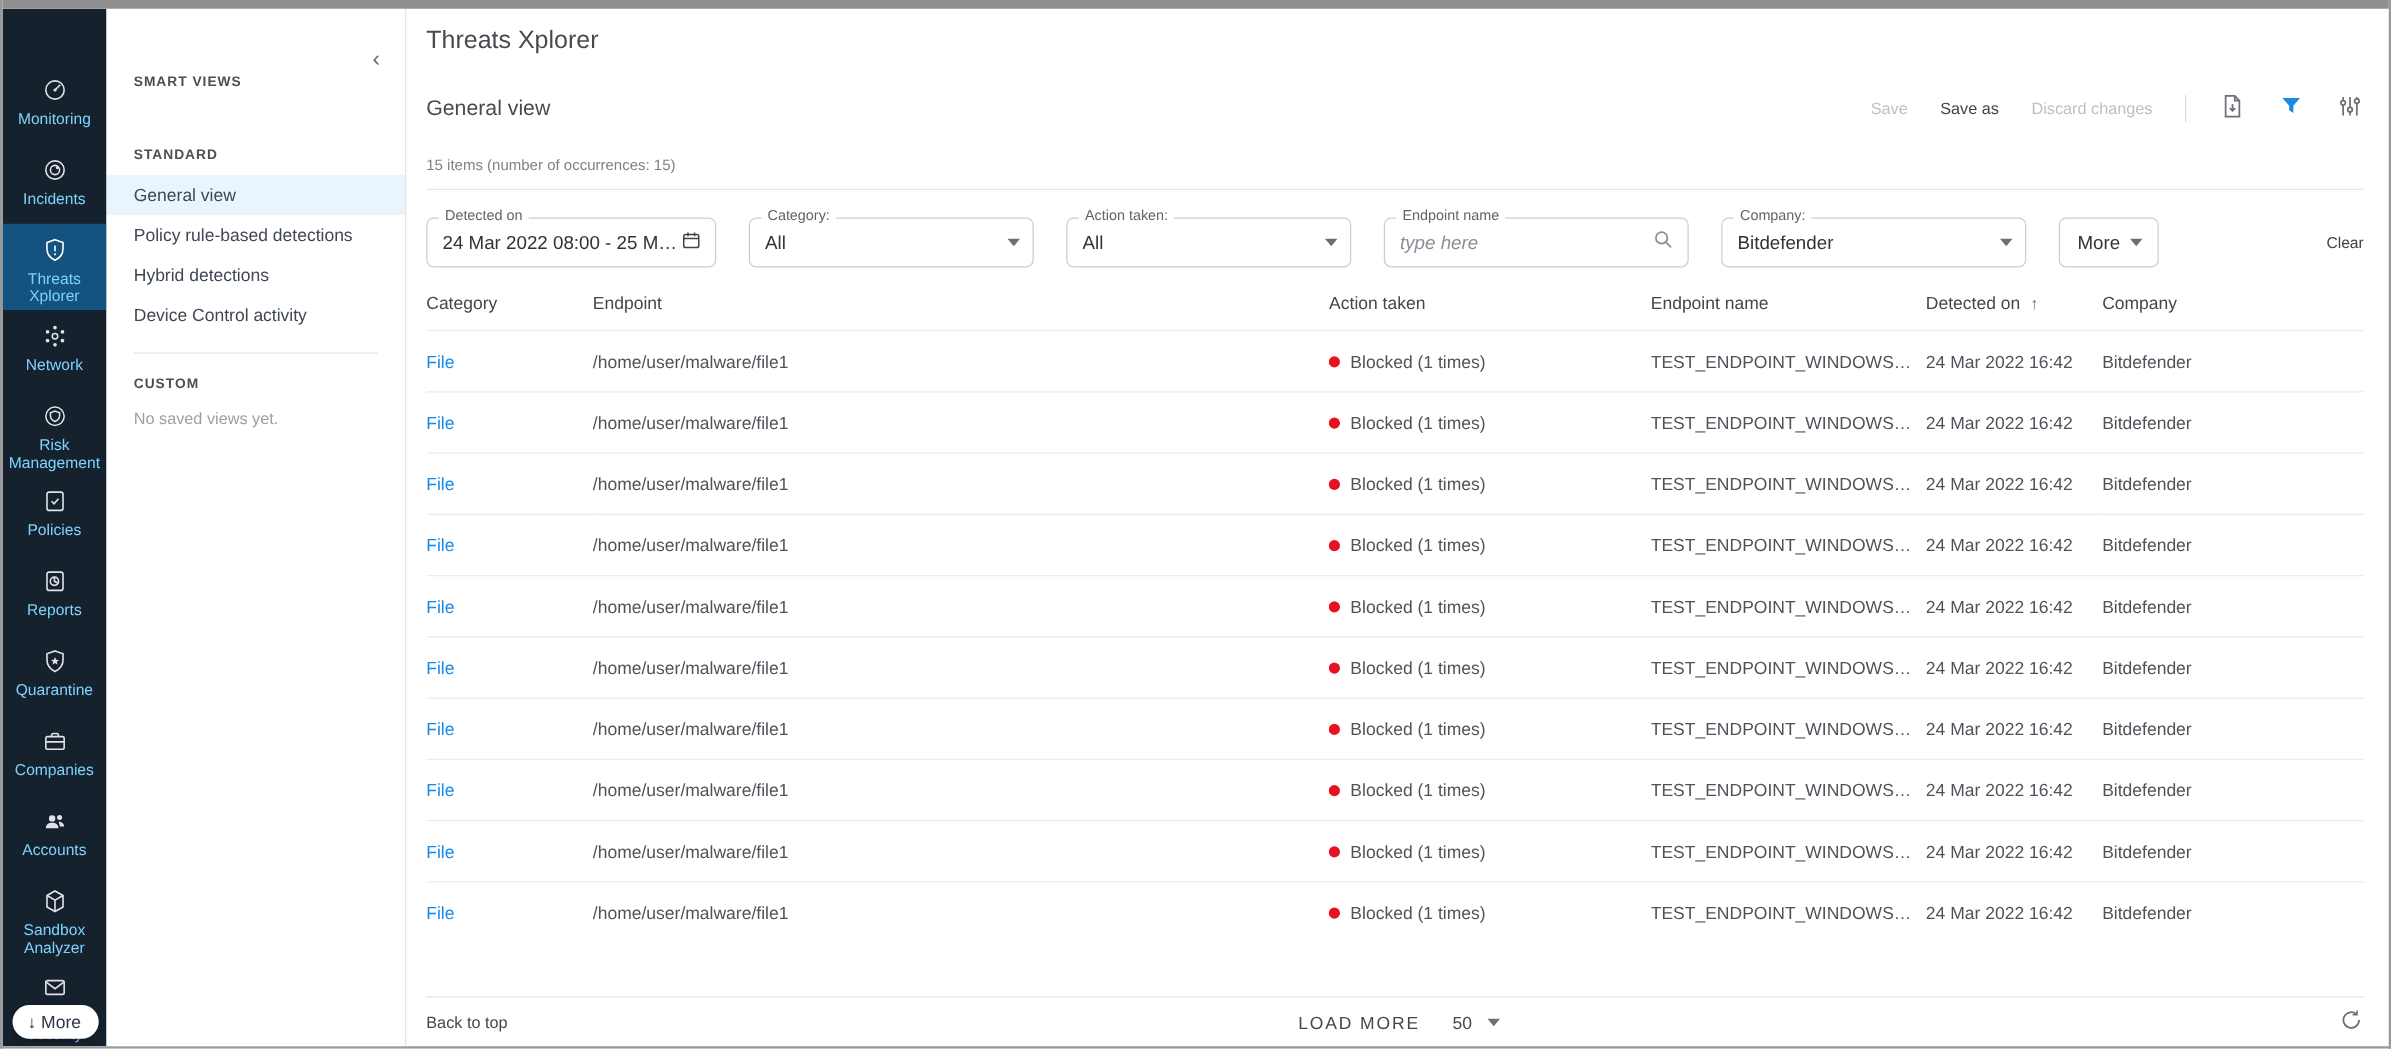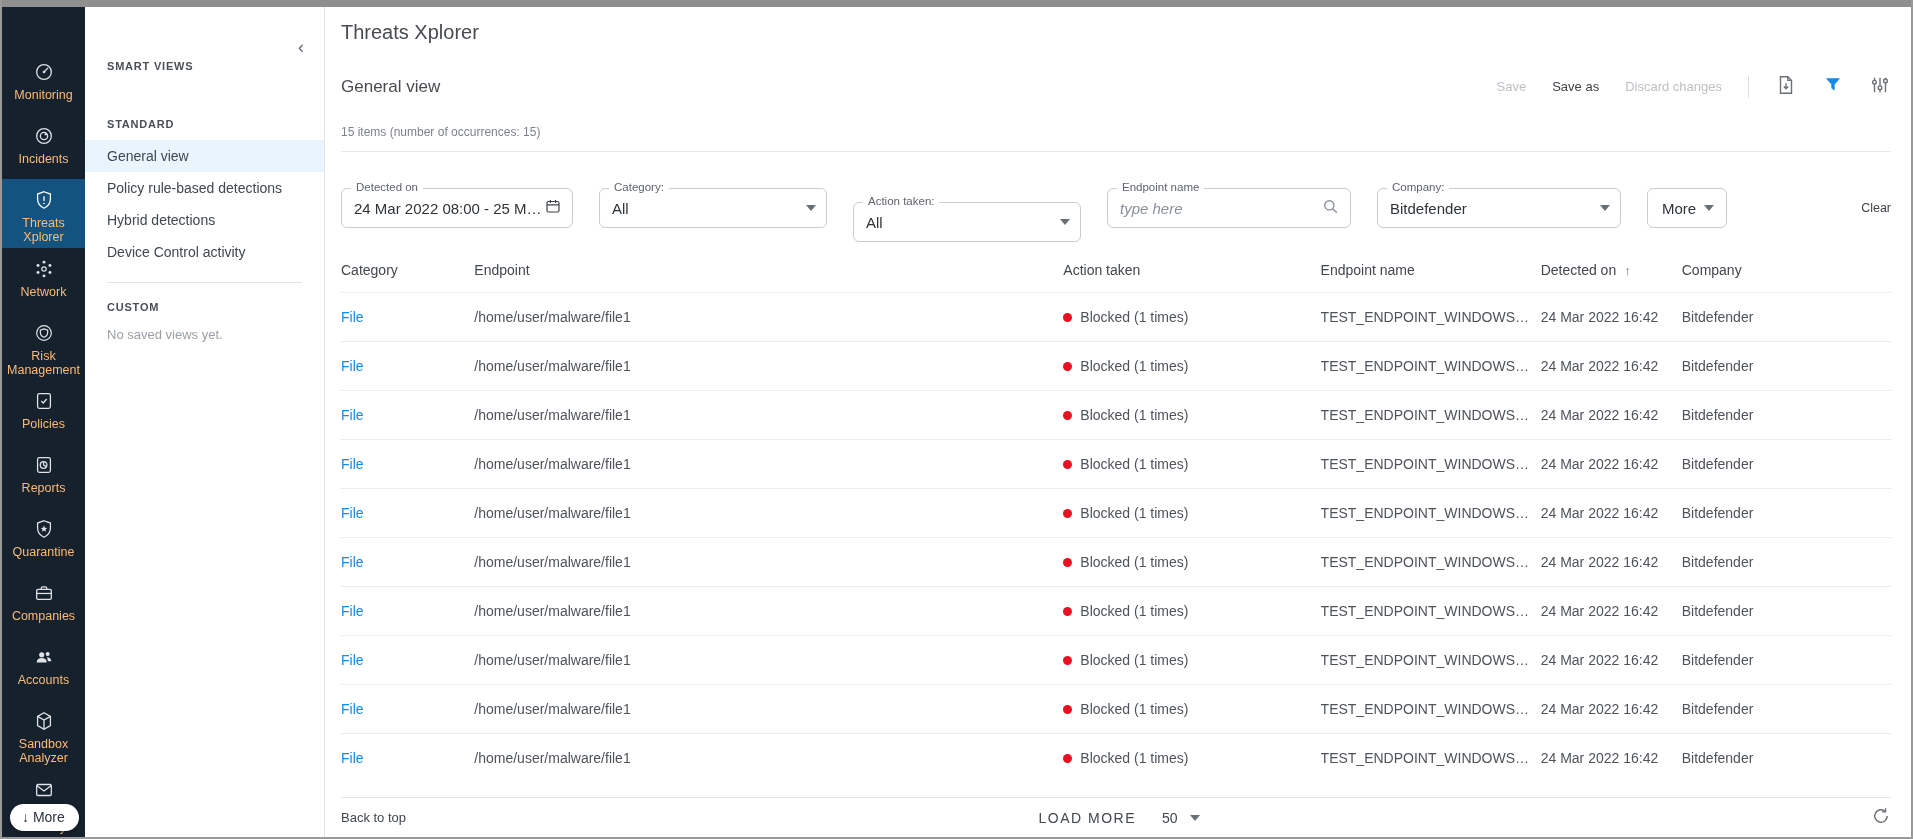--- a/index.html
+++ b/index.html
@@ -4,21 +4,21 @@
 <style>
   * { box-sizing: border-box; margin: 0; padding: 0; }
   html, body { width: 1913px; height: 839px; overflow: hidden; font-family: "Liberation Sans", sans-serif; background: #fff; }
   .window { width: 1913px; height: 839px; border: 2px solid #9a9a9a; border-top: none; display: flex; flex-direction: column; }
   .top-strip { height: 7px; background: #8f8f8f; flex: 0 0 auto; }
   .app { flex: 1; display: flex; overflow: hidden; position: relative; }
 
   
   .rail { width: 83px; background: #16212e; color: #e6e9ec; flex: 0 0 auto; display: flex; flex-direction: column; align-items: stretch; padding-top: 44px; overflow: hidden; position: relative; }
   .rail-item { display: flex; flex-direction: column; align-items: center; gap: 5px; padding: 10px 2px; cursor: pointer; min-height: 64px; }
-  .rail-item .lbl { font-size: 12.5px; line-height: 14px; text-align: center; color: #fdba74; }
+  .rail-item .lbl { font-size: 12.5px; line-height: 14px; text-align: center; color: #7dd3fc; }
   .rail-item.active { background: #14527f; }
   .rail-item svg { display: block; }
   .more-pill { position: absolute; left: 8px; bottom: 6px; background: #ffffff; color: #2c3440; border-radius: 14px; padding: 5px 14px 6px 12px; font-size: 14px; box-shadow: 0 1px 4px rgba(0,0,0,.35); cursor: pointer; z-index: 5; white-space: nowrap; }
 
   
   .views { width: 240px; background: #fff; border-right: 1px solid #e2e2e2; flex: 0 0 auto; padding-top: 14px; }
   .views-head { display: flex; align-items: center; justify-content: space-between; padding: 0 14px 0 22px; }
   .views-title { font-size: 11px; font-weight: bold; letter-spacing: .8px; color: #4a4f55; margin-top: 39px; }
   .collapse { font-size: 18px; color: #5f6b76; cursor: pointer; line-height: 1; padding: 2px 6px; }
   .views-section-label { font-size: 11px; font-weight: bold; letter-spacing: .8px; color: #4a4f55; padding: 0 22px; margin-top: 46px; }
@@ -41,21 +41,21 @@
   .icon-btn { background: none; border: none; cursor: pointer; padding: 0; display: flex; align-items: center; }
   .meta-row { font-size: 12px; color: #7d838a; margin-top: 26px; padding-bottom: 12px; border-bottom: 1px solid #e8e8e8; }
 
   
   .filter-row { display: flex; align-items: center; gap: 26px; margin-top: 22px; flex: 0 0 auto; }
   .fbox { position: relative; border: 1px solid #c9cdd2; border-radius: 6px; height: 40px; display: flex; align-items: center; padding: 0 10px 0 12px; background: #fff; cursor: pointer; }
   .fbox .flabel { position: absolute; top: -8px; left: 9px; background: #fff; padding: 0 5px; font-size: 11.5px; color: #5f646a; white-space: nowrap; }
   .fbox .fvalue { font-size: 15px; color: #2f3439; flex: 1; white-space: nowrap; overflow: hidden; text-overflow: ellipsis; }
   .fbox input { border: none; outline: none; font-size: 15px; font-style: italic; color: #6b7075; width: 100%; font-family: inherit; background: transparent; }
   .fbox input::placeholder { color: #8a9097; font-style: italic; }
-  .w-detected { width: 232px; } .w-category { width: 228px; } .w-action { width: 228px; margin-top: 28px; }
+  .w-detected { width: 232px; } .w-category { width: 228px; } .w-action { width: 228px; }
   .w-endpoint { width: 244px; } .w-company { width: 244px; }
   .more-btn { width: 80px; justify-content: center; }
   .more-btn .fvalue { flex: none; }
   .caret { width: 0; height: 0; border-left: 5px solid transparent; border-right: 5px solid transparent; border-top: 6px solid #6b7075; flex: 0 0 auto; margin-left: 8px; }
   .clear-link { margin-left: auto; font-size: 12.5px; color: #3f444a; cursor: pointer; }
 
   
   .table-wrap { flex: 1; overflow: hidden; margin-top: 4px; }
   table { width: 100%; border-collapse: collapse; table-layout: fixed; }
   th { text-align: left; font-weight: normal; font-size: 14px; color: #42474d; padding: 16px 8px 14px 0; }

